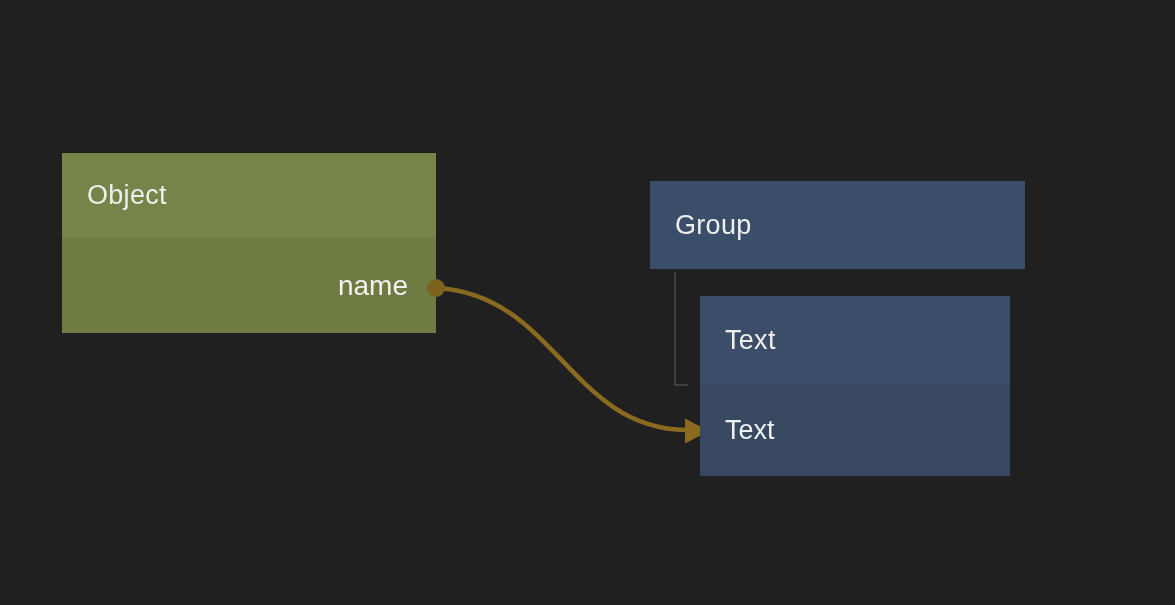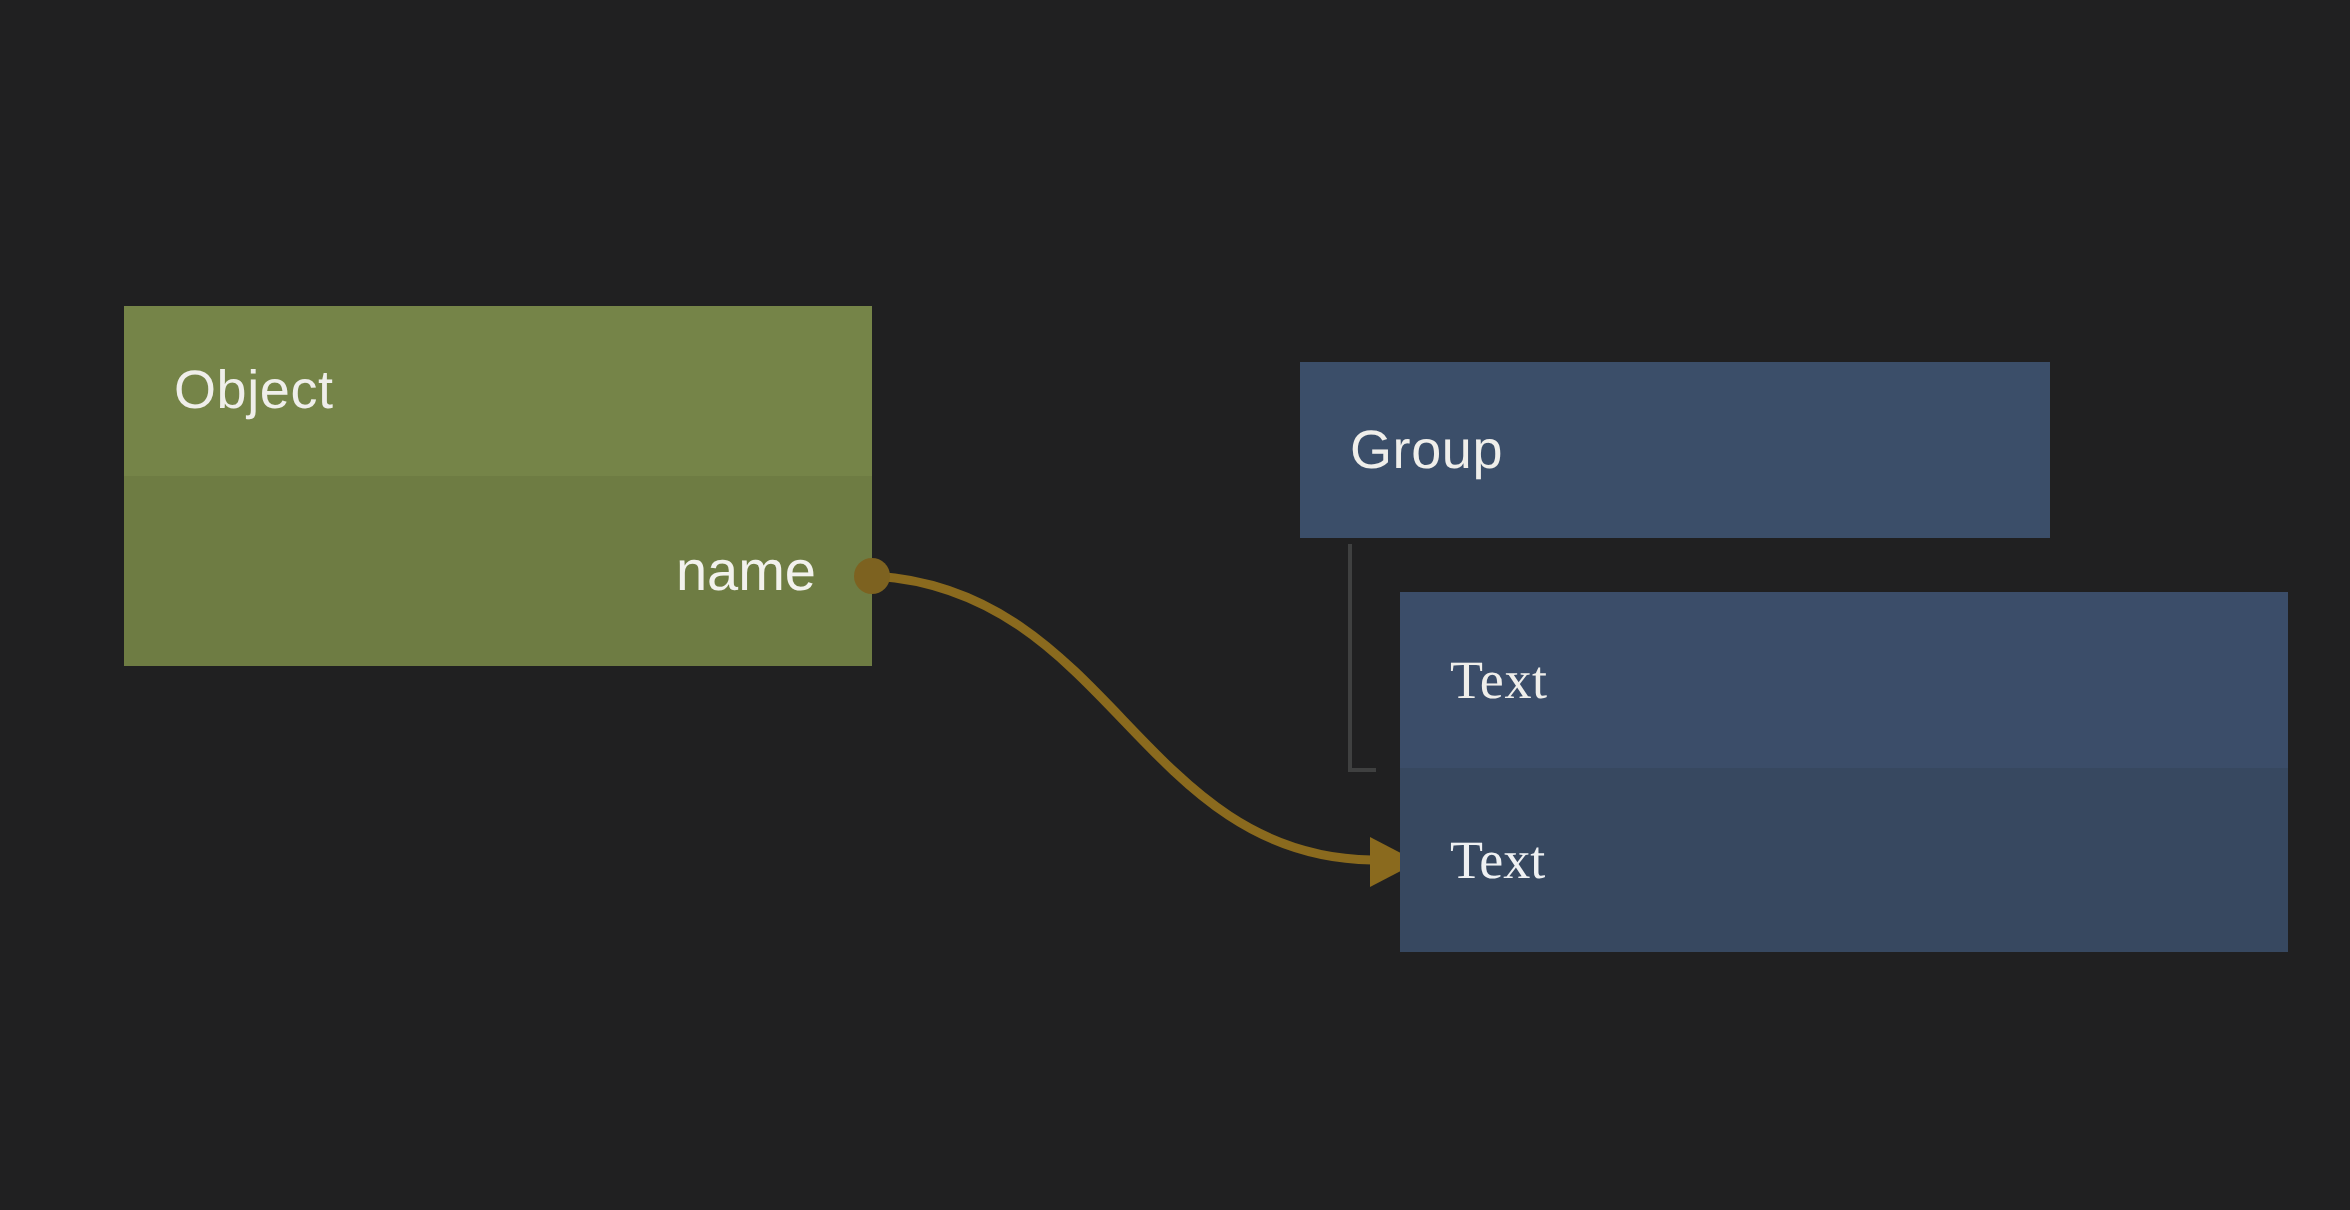--- a/index.html
+++ b/index.html
@@ -47,21 +47,21 @@
     position: absolute;
     right: -9px; top: 41px;
     width: 18px; height: 18px;
     border-radius: 50%;
     background: #7d6220;
   }
   
   .node-group { left: 650px; top: 181px; width: 375px; height: 88px; }
   .node-group .node-title { height: 88px; background: #3b4e69; }
   
-  .node-text { left: 700px; top: 296px; width: 444px; height: 180px; font-family: Liberation Serif, serif; }
+  .node-text { left: 700px; top: 296px; width: 310px; height: 180px; }
   .node-text .node-title { height: 88px; background: #3b4d69; }
   .node-text .node-row {
     height: 92px;
     background: #374860;
     display: flex;
     align-items: center;
     padding-left: 25px;
     font-size: 27px;
     color: #eef0f2;
   }

